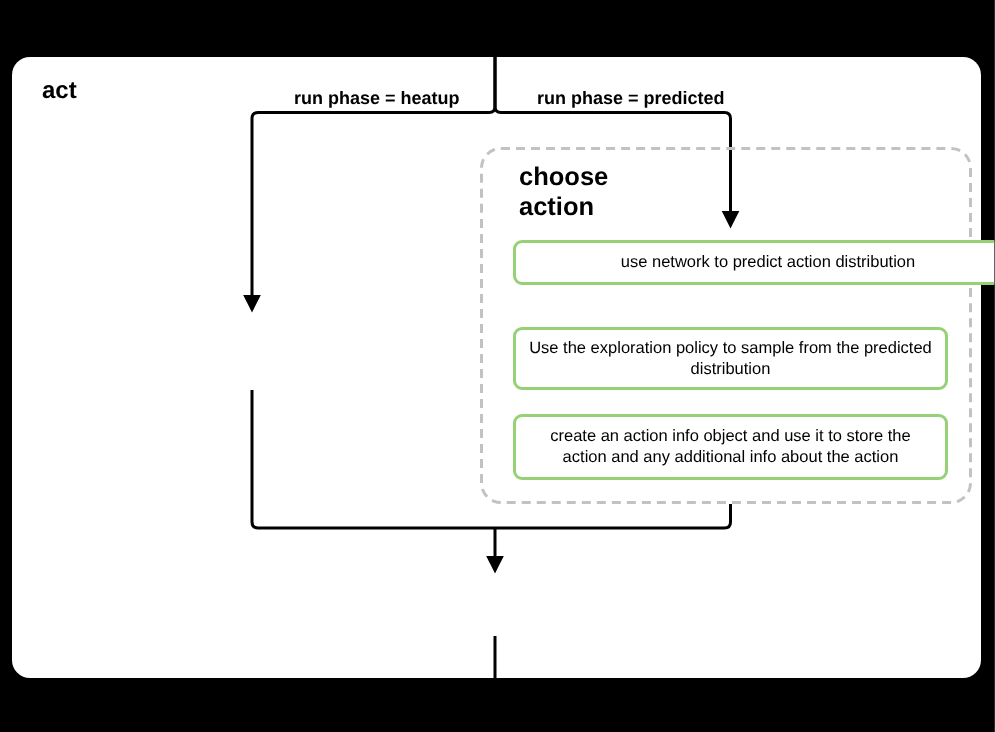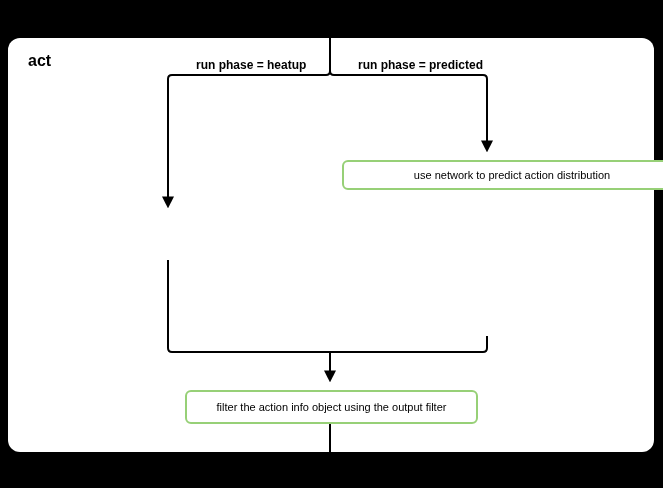--- a/index.html
+++ b/index.html
@@ -83,21 +83,25 @@
     <path d="M487,336 L487,348 Q487,352 483,352 L330,352" fill="none" stroke="#000" stroke-width="2"></path>
     <path d="M330,352 L330,380" fill="none" stroke="#000" stroke-width="2" marker-end="url(#arrow)"></path>
     <path d="M330,424 L330,488" fill="none" stroke="#000" stroke-width="2"></path>
   </svg>
 
   <div class="title">act</div>
 
   <div class="edge-label heatup">run phase = heatup</div>
   <div class="edge-label training">run phase = predicted</div>
 
+  <div class="group">
+    <div class="group-title">choose action</div>
+  </div>
 
 
   <div class="node predict">use network to predict action distribution</div>
 
+  <div class="node explore">Use the exploration policy to sample from the predicted distribution</div>
 
+  <div class="node createinfo">create an action info object and use it to store the action and any additional info about the action</div>
 
-  <div class="node filter">filter the action info object using the output filter</div>
 
 </div>
 
 </body></html>

